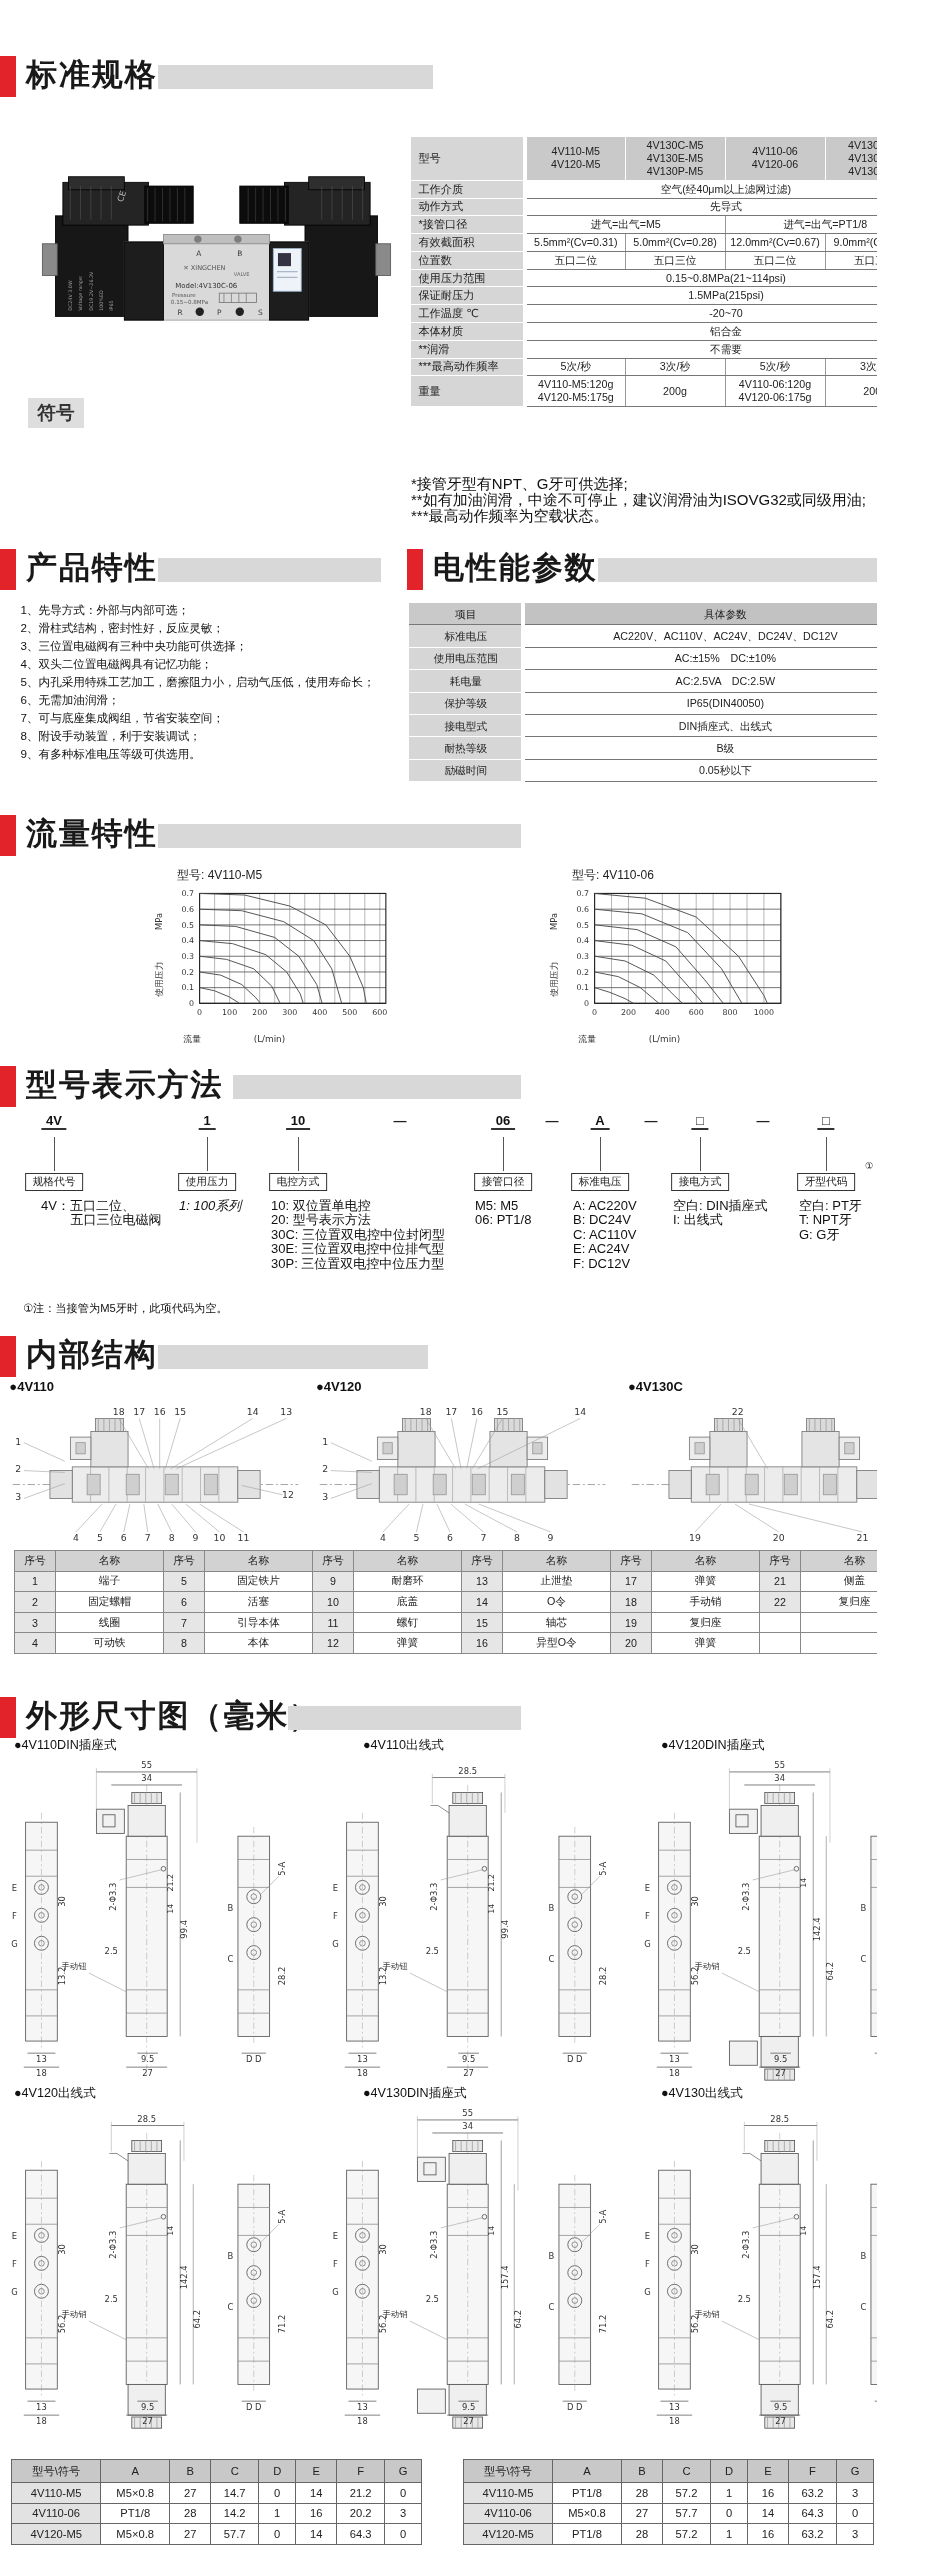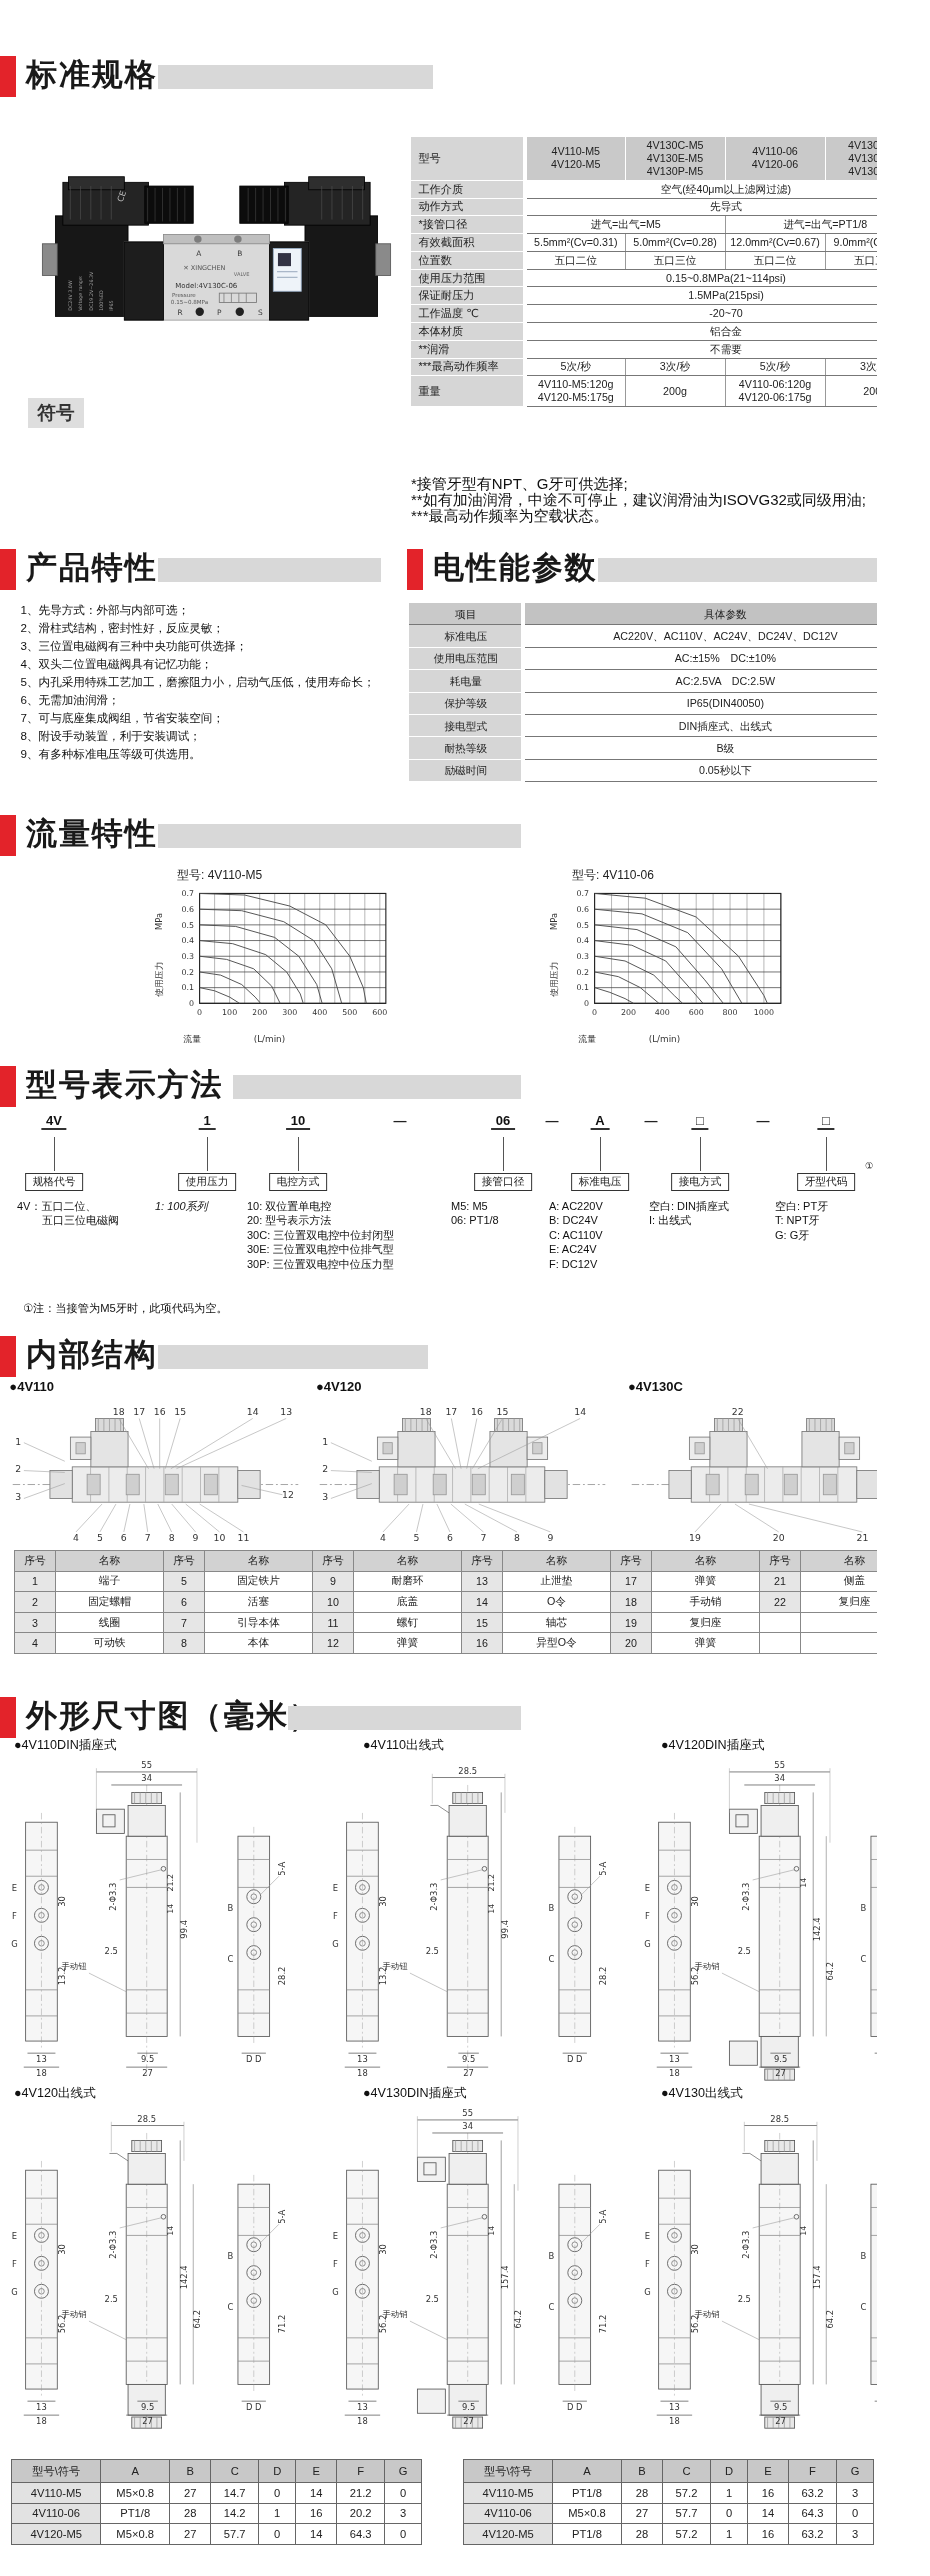--- a/index.html
+++ b/index.html
@@ -38,21 +38,21 @@
   .chart{position:absolute;}
   .chart .ctitle{font-size:12px;color:#222;margin:0 0 1.9px 37px;}
   
   .mcodes{position:absolute;}
   .mcode{position:absolute;font-size:13px;font-weight:bold;color:#111;border-bottom:2.8px double #333;
          padding:0 4.7px;transform:translateX(-50%);}
   .msep{position:absolute;font-size:13px;font-weight:bold;transform:translateX(-50%);}
   .mline{position:absolute;width:0.9px;background:#555;}
   .mbox{position:absolute;transform:translateX(-50%);border:0.9px solid #333;border-radius:0;
         font-size:10.7px;padding:0.9px 6.5px;white-space:nowrap;background:#fff;}
-  .mdesc{position:absolute;font-size:11px;line-height:14.4px;white-space:nowrap;color:#111;}
+  .mdesc{position:absolute;font-size:13px;line-height:14.4px;white-space:nowrap;color:#111;margin-left:24px;}
   .msup{position:absolute;font-size:9.3px;}
   .mnote{position:absolute;font-size:11.2px;color:#111;}
   
   .ilabel{position:absolute;font-size:13px;color:#111;font-weight:bold;}
   .parts td{border:0.9px solid #888;padding:2.8px 1.9px;text-align:center;font-size:10.7px;}
   .parts tr:first-child td{background:#d2d2d2;}
   .parts td.num{background:#e6e6e6;}
   
   .dlabel{position:absolute;font-size:12.6px;color:#111;}
   

